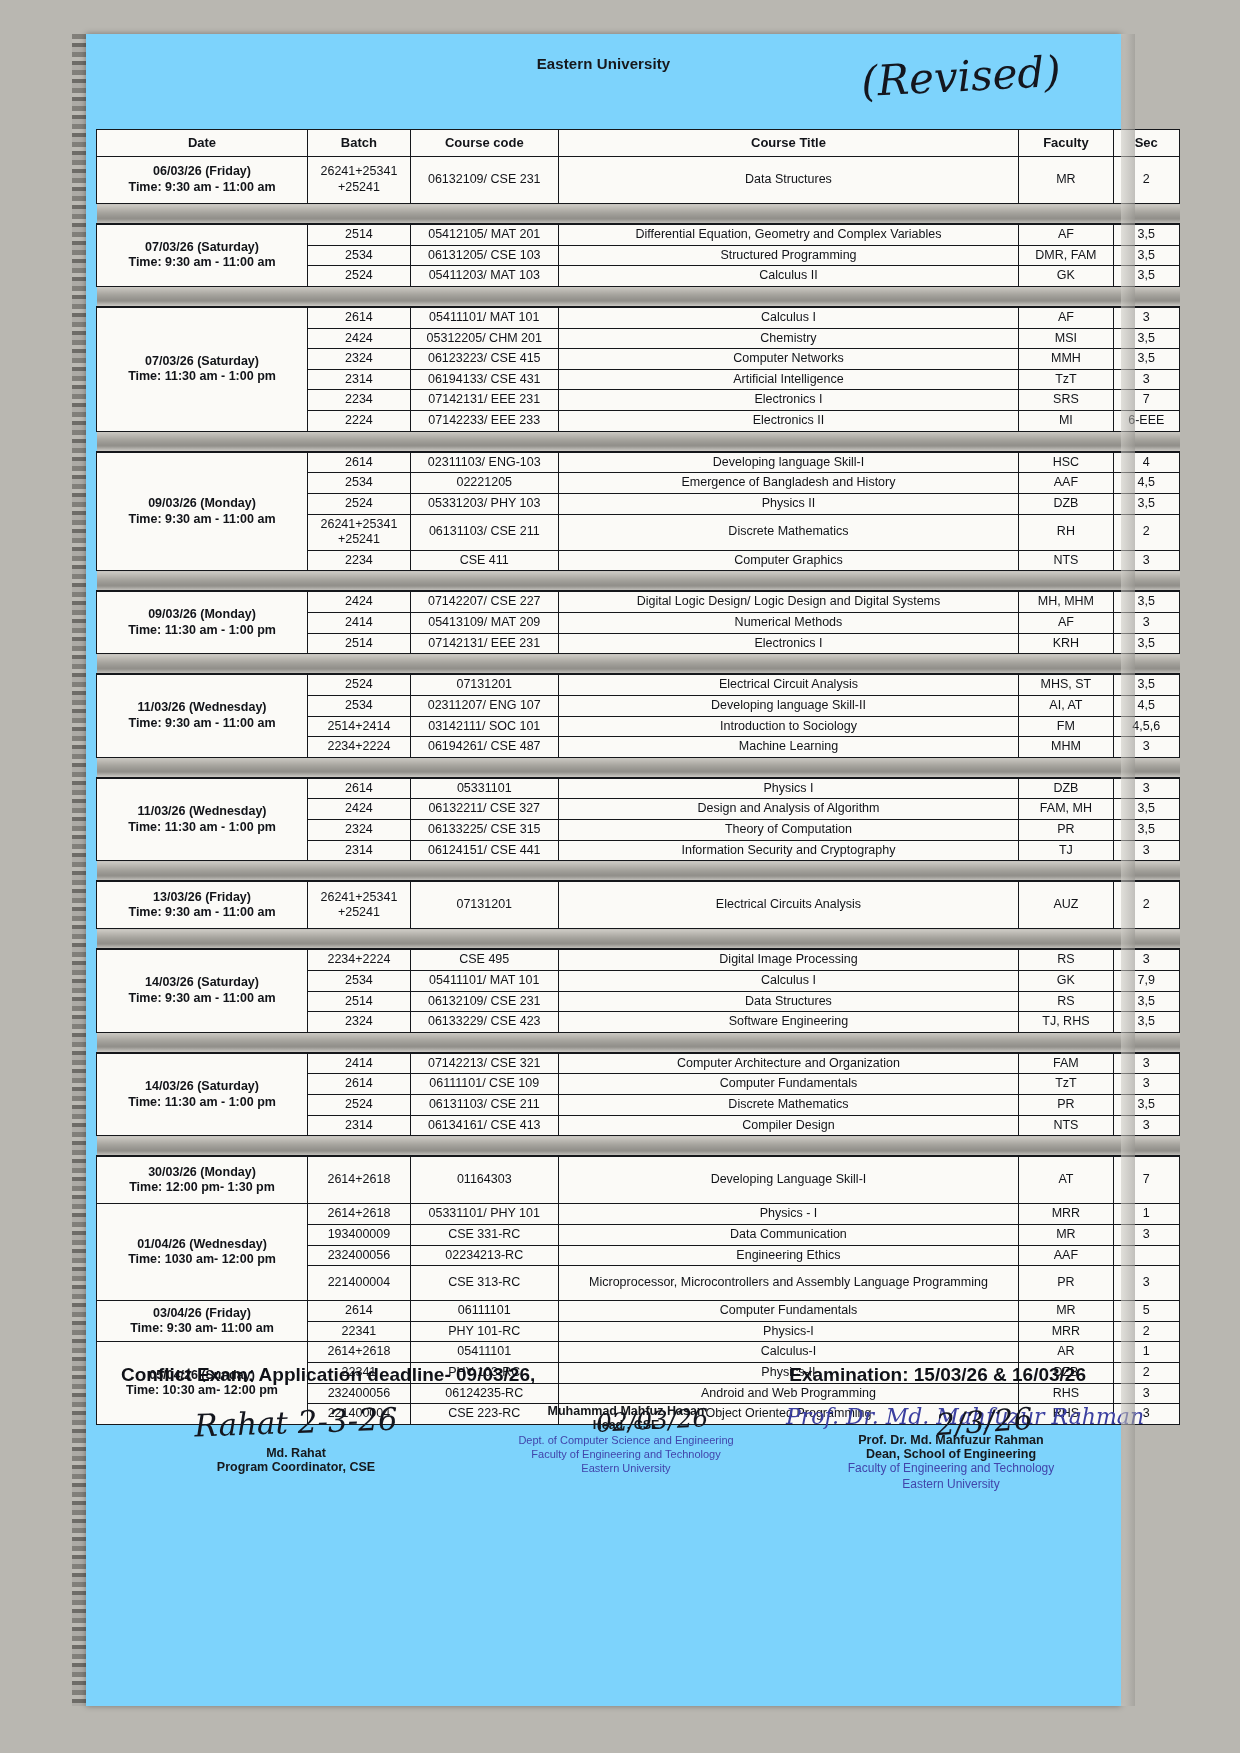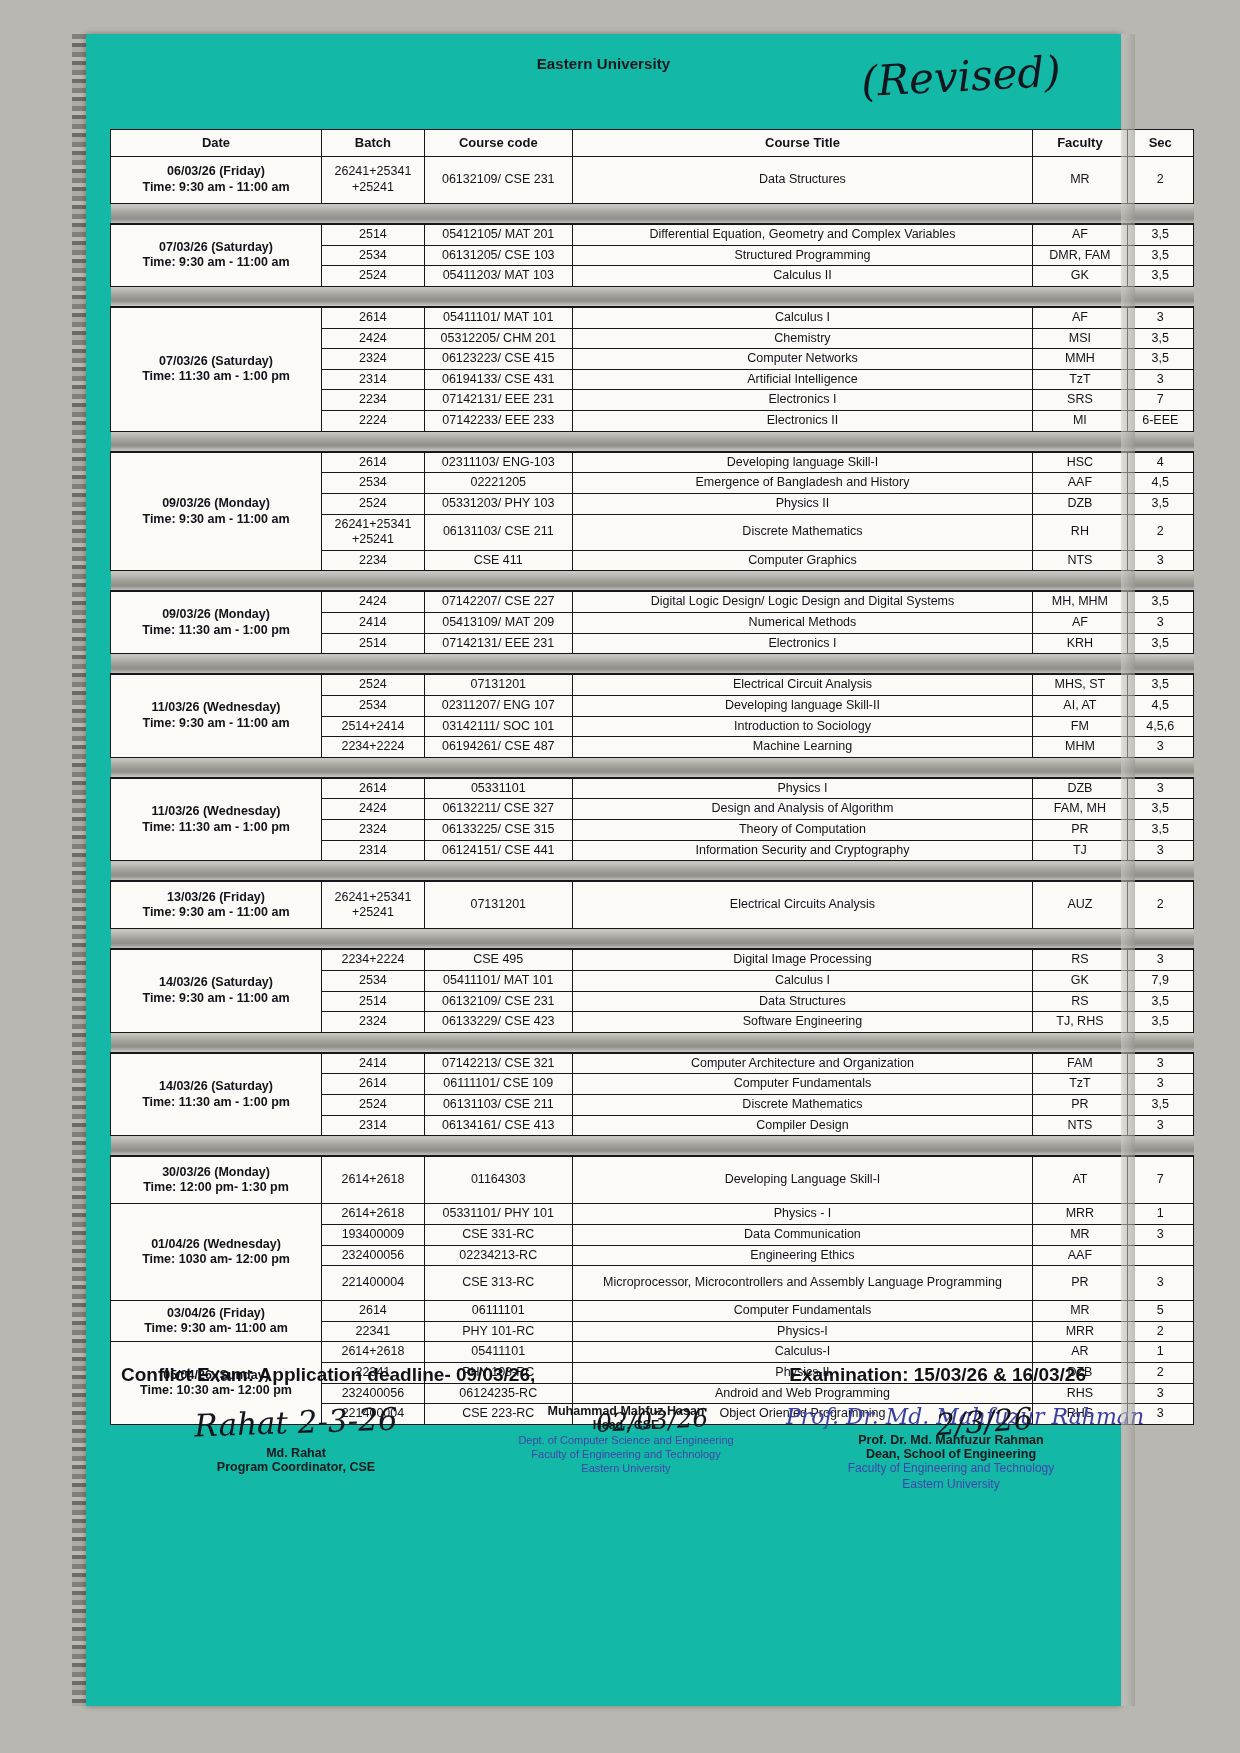--- a/index.html
+++ b/index.html
@@ -11,21 +11,21 @@
     position: relative;
     width: 1240px; height: 1753px;
     background: #b9b7b1;
     overflow: hidden;
   }
   
   #sheet {
     position: absolute;
     left: 86px; top: 34px;
     width: 1035px; height: 1672px;
-    background: #14b8a6;
+    background: #7dd3fc;
     box-shadow: 0 0 6px rgba(0,0,0,.35);
   }
   
   #spine {
     position: absolute; left: 72px; top: 34px;
     width: 20px; height: 1672px;
     background: repeating-linear-gradient(
       to bottom, #6f6d68 0 5px, #bdbbb5 5px 9px, #55534f 9px 13px, #a9a7a2 13px 18px);
     opacity: .75;
   }
@@ -53,21 +53,21 @@
     font-size: 42px;
     color: #1c1c28;
     transform: rotate(-3deg);
     white-space: nowrap;
     font-weight: 500;
   }
 
   
   table.sched {
     position: absolute;
-    left: 24px; top: 95px;
+    left: 10px; top: 95px;
     width: 1084px;
     border-collapse: collapse;
     table-layout: fixed;
     font-size: 12.5px;
     color: #111318;
   }
   table.sched td, table.sched th {
     border: 1px solid #15171b;
     padding: 2px 3px;
     text-align: center;

